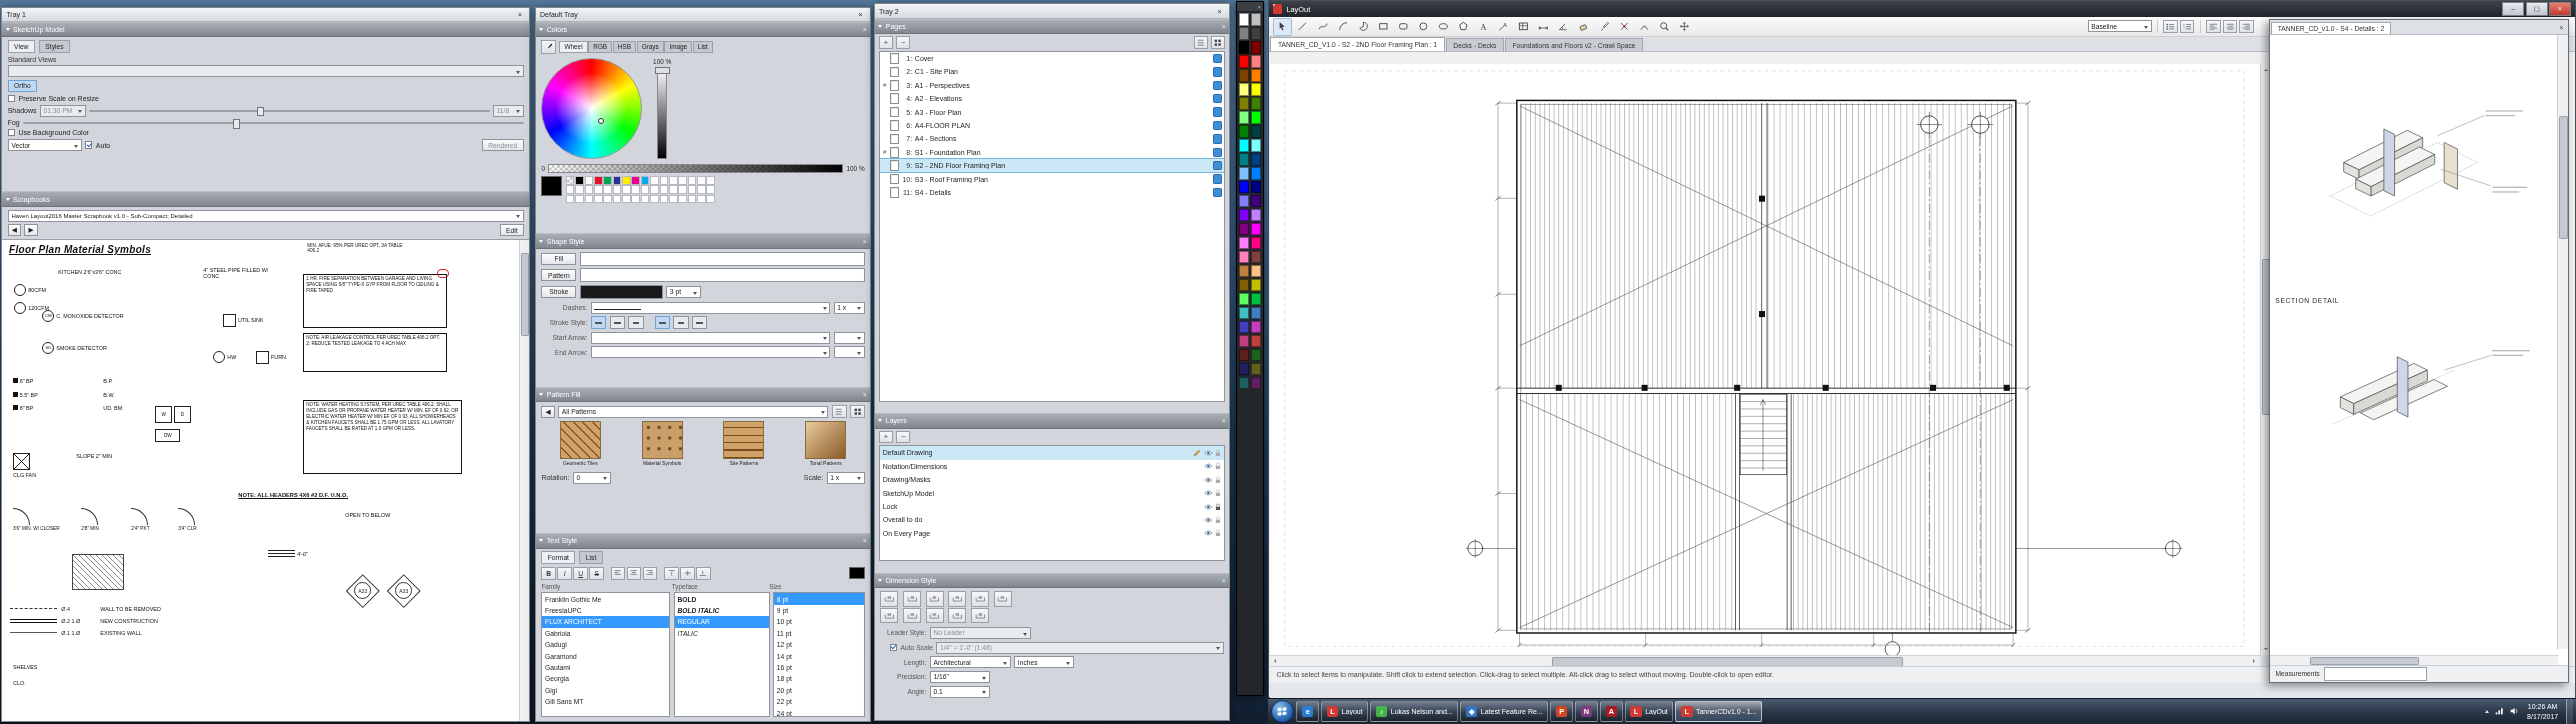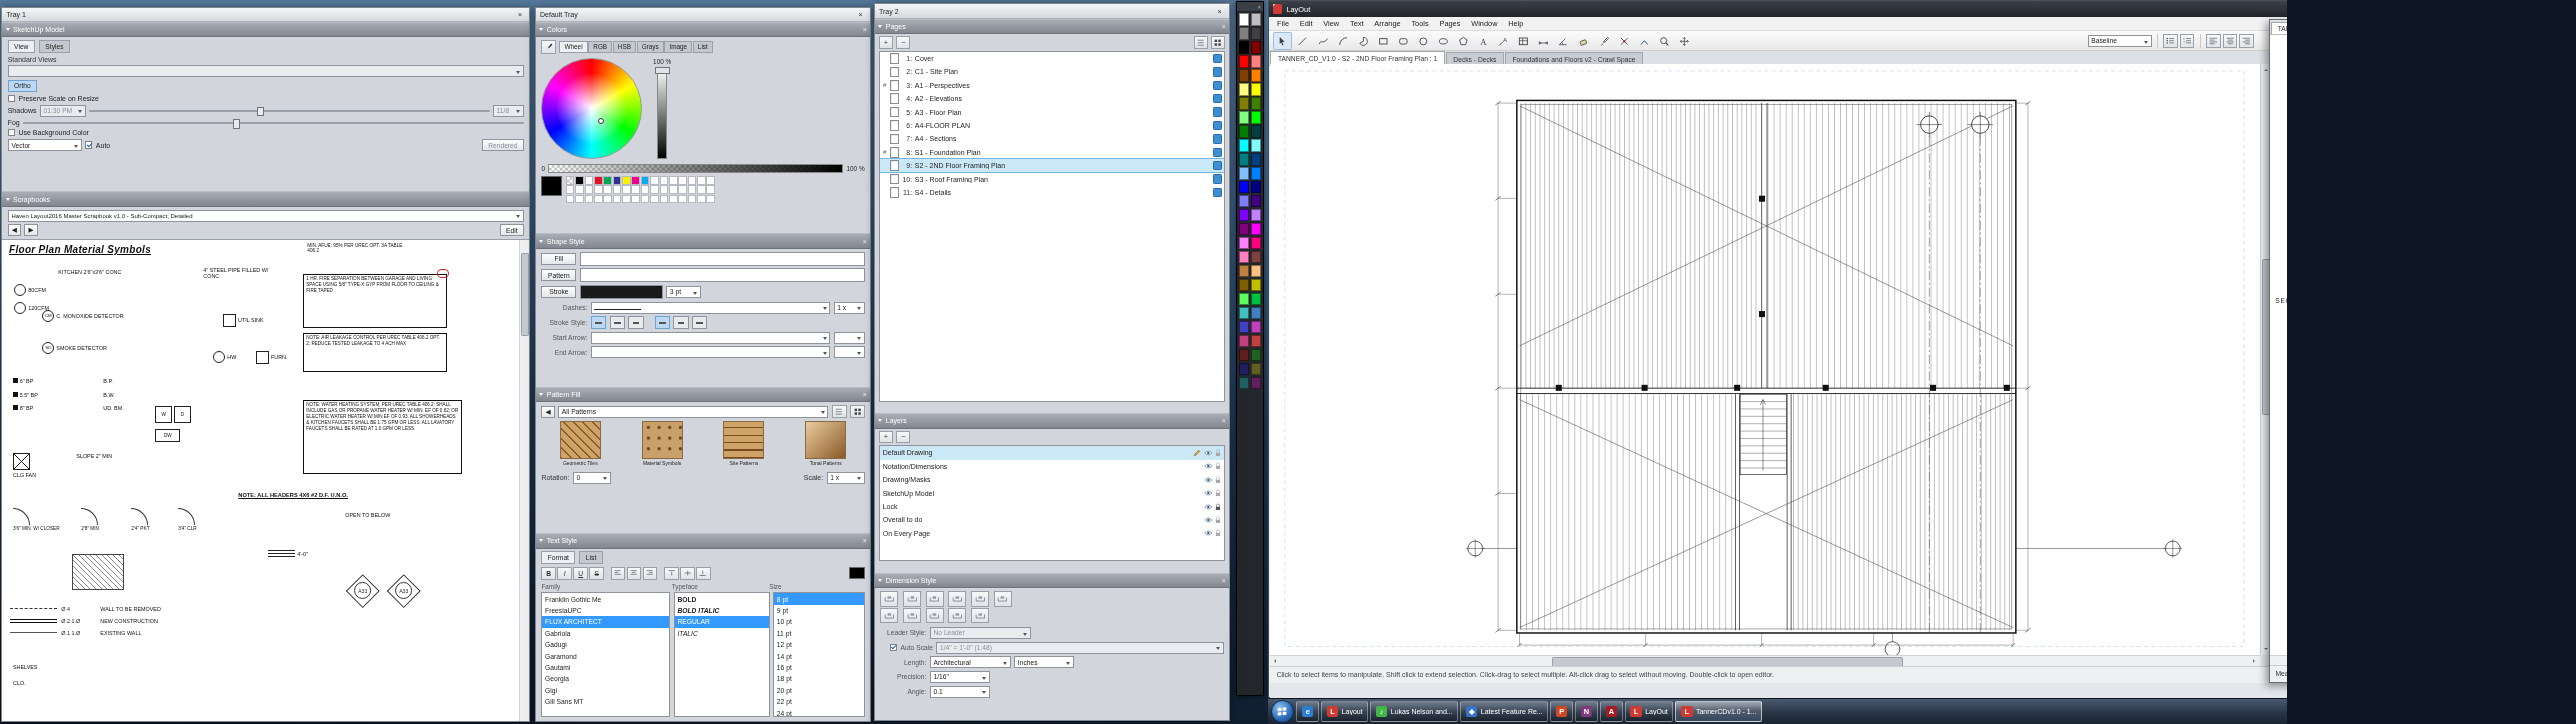--- a/index.html
+++ b/index.html
@@ -1,16 +1,16 @@
 <!DOCTYPE html>
 <html style="font-size:10.7px"><head>
 <meta charset="utf-8">
 <style>
   html,body{margin:0;padding:0;background:#0c1624;font-family:"Liberation Sans",sans-serif;}
-  #root{position:relative;width:2287px;height:725px;overflow:hidden;
+  #root{position:relative;width:2576px;height:725px;overflow:hidden;
     background:linear-gradient(180deg,#55799c 0%,#3c5f84 30%,#1d3a57 60%,#0d1b2d 100%);}
   .mountains{position:absolute;left:0;bottom:0;width:1275px;height:282px;
     background:linear-gradient(185deg,transparent 40%,#16283d 41%,#0b1624 100%);
     clip-path:polygon(0 55%,12% 30%,22% 60%,34% 25%,48% 70%,60% 40%,75% 75%,100% 55%,100% 100%,0 100%);}
 
   
   .dd{height:12px;background:#fff;border:0.7px solid #8f949c;display:flex;align-items:center;font-size:6.7px;
       padding:0 9.4px 0 2.7px;position:relative;white-space:nowrap;overflow:hidden;color:#222;box-sizing:border-box}
   .dd::after{content:"";position:absolute;right:2.7px;top:4.7px;border:2.3px solid transparent;border-top:3px solid #555}
   .dd.dis{background:#e9ecef;color:#8a9097}
@@ -221,31 +221,20 @@
   <div class="lw">
     <div class="lw-title">
       <span class="lw-appicon"></span>
       <span>LayOut</span>
       <span class="winbtns">
         <span class="wb">–</span>
         <span class="wb">▢</span>
         <span class="wb close">×</span>
       </span>
     </div>
-    <div class="lw-menu" id="menubar">
-        <div class="menu-item">File</div>
-        <div class="menu-item">Edit</div>
-        <div class="menu-item">View</div>
-        <div class="menu-item">Text</div>
-        <div class="menu-item">Arrange</div>
-        <div class="menu-item">Tools</div>
-        <div class="menu-item">Pages</div>
-        <div class="menu-item">Window</div>
-        <div class="menu-item">Help</div>
-      </div>
     <div class="lw-toolbar">
       <div id="toolbtns">
           <div class="tbtn">
             <svg viewBox="0 0 16 16" width="10.7" height="10.7">
               <path d="M4 1.5 L11.5 8.5 L7.8 8.8 L9.6 13.5 L7.9 14.2 L6.2 9.6 L4 11.5 Z" fill="#3a3f46"></path>
             </svg>
           </div>
           <div class="tbtn">
             <svg viewBox="0 0 16 16" width="10.7" height="10.7">
               <path d="M2.5 13.5 L13.5 2.5" stroke="#3a3f46" fill="none" stroke-width="1.3"></path>

